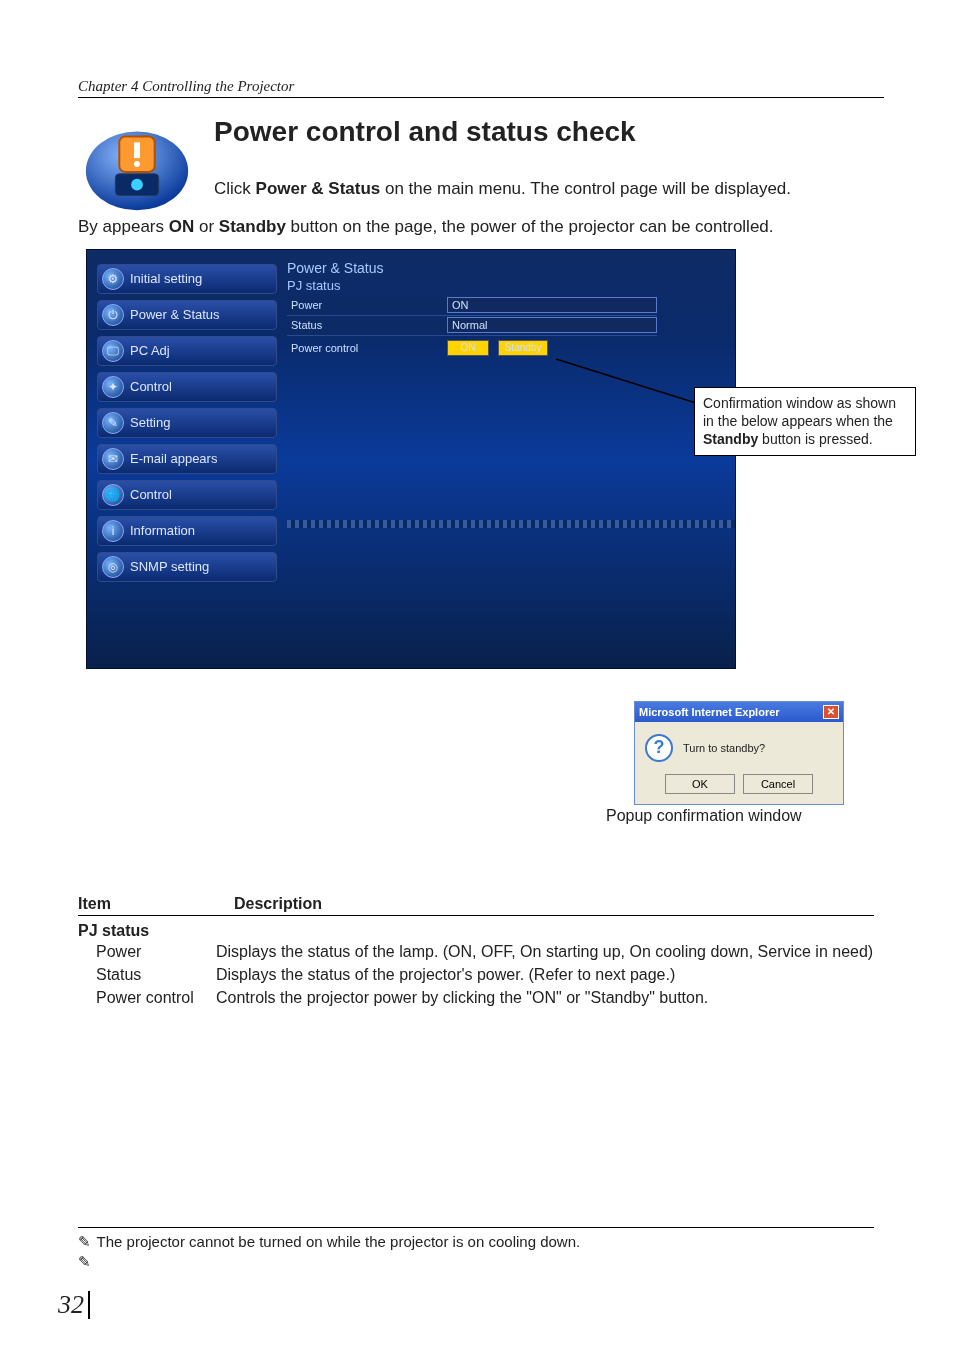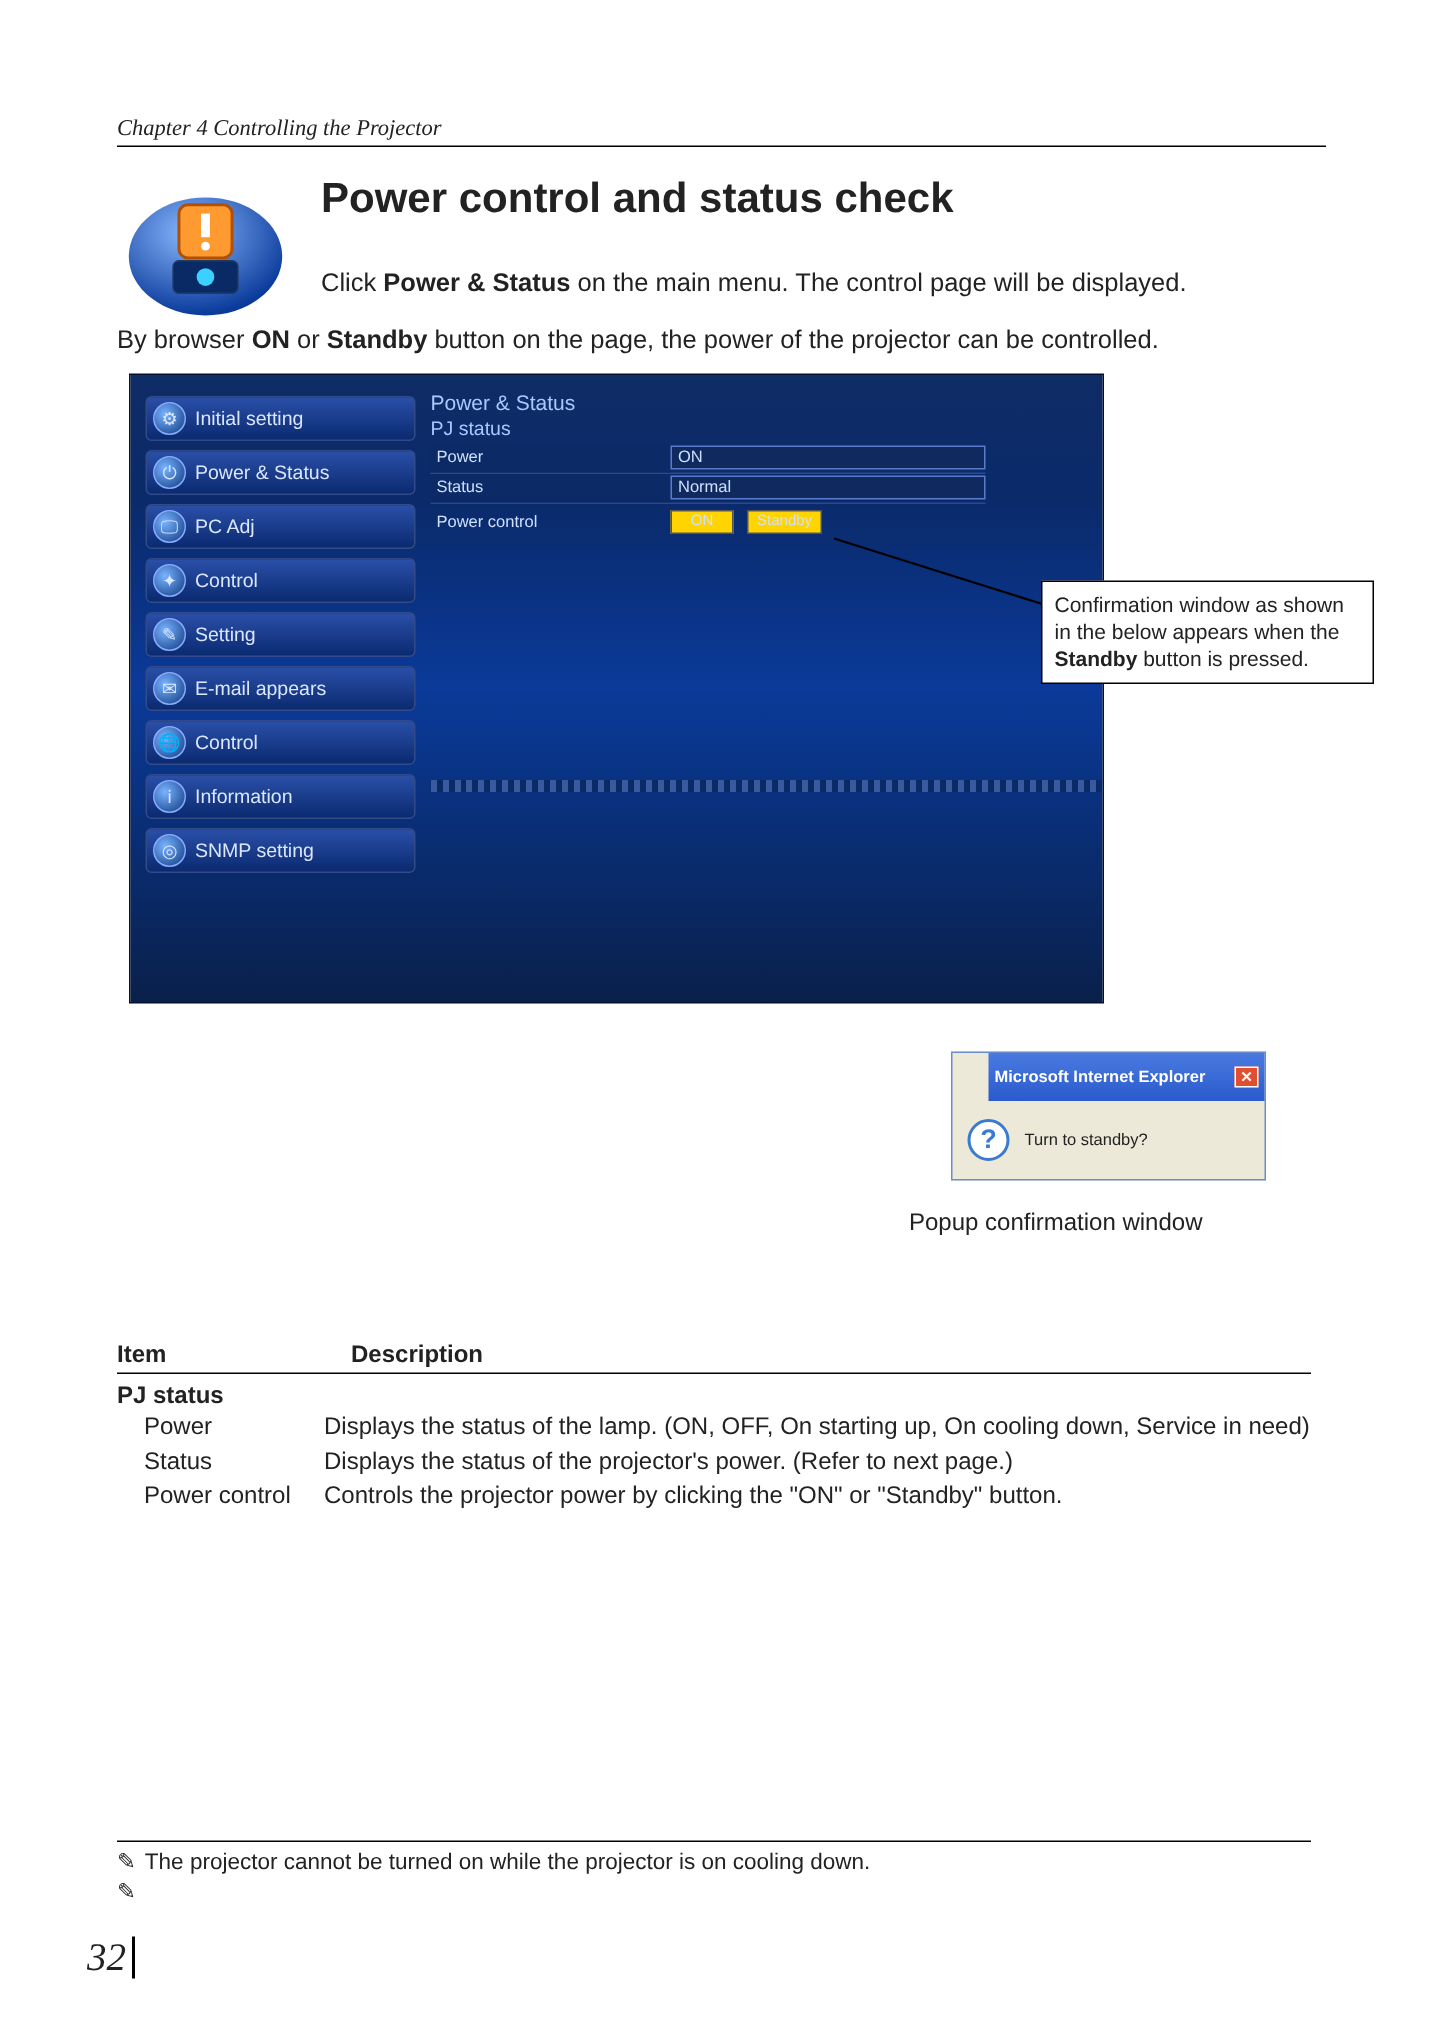--- a/index.html
+++ b/index.html
@@ -157,24 +157,23 @@
     font-size: 11px;
     font-family: Tahoma, sans-serif;
   }
   .popup-title {
     background: linear-gradient(#4a7ae0,#2a5acc);
     color: #fff;
     height: 20px;
     display: flex;
     align-items: center;
     justify-content: space-between;
-    padding: 16px 4px;
+    padding: 4px 4px;
     font-size: 11px;
     font-weight: bold;
-    margin-left: 24px;
   }
   .popup-title .close {
     width: 16px; height: 14px;
     background: #e05030;
     color:#fff;
     display:flex; align-items:center; justify-content:center;
     border:1px solid #fff;
     font-size:10px;
   }
   .popup-body {
@@ -286,21 +285,21 @@
     </svg>
   </div>
   <div class="intro-text">
     <div class="title">Power control and status check</div>
     <p class="body-p">
       <span>Click </span><b>Power &amp; Status</b><span> on the main menu. The control page will be displayed.</span>
     </p>
   </div>
 </div>
 <p class="body-follow">
-  <span>By browser </span><b>ON</b><span> or </span><b>Standby</b><span> button on the page, the power of the projector can be controlled.</span>
+  <span>By appears </span><b>ON</b><span> or </span><b>Standby</b><span> button on the page, the power of the projector can be controlled.</span>
 </p>
 
 <div class="screenshot-wrap">
 
   <div class="ui-panel">
     <div class="sidebar">
       <div class="side-item">
           <span class="ic">⚙</span>
           <span>Initial setting</span>
         </div>
@@ -368,20 +367,24 @@
 
   <div class="popup">
     <div class="popup-title">
       <span>Microsoft Internet Explorer</span>
       <span class="close">✕</span>
     </div>
     <div class="popup-body">
       <span class="qicon">?</span>
       <span>Turn to standby?</span>
     </div>
+    <div class="popup-btns">
+      <button>OK</button>
+      <button>Cancel</button>
+    </div>
   </div>
   <div class="popup-caption">Popup confirmation window</div>
 </div>
 
 <div class="table-area">
   <div class="thead">
     <div class="c1">Item</div>
     <div>Description</div>
   </div>
   <div class="subhead">PJ status</div>

